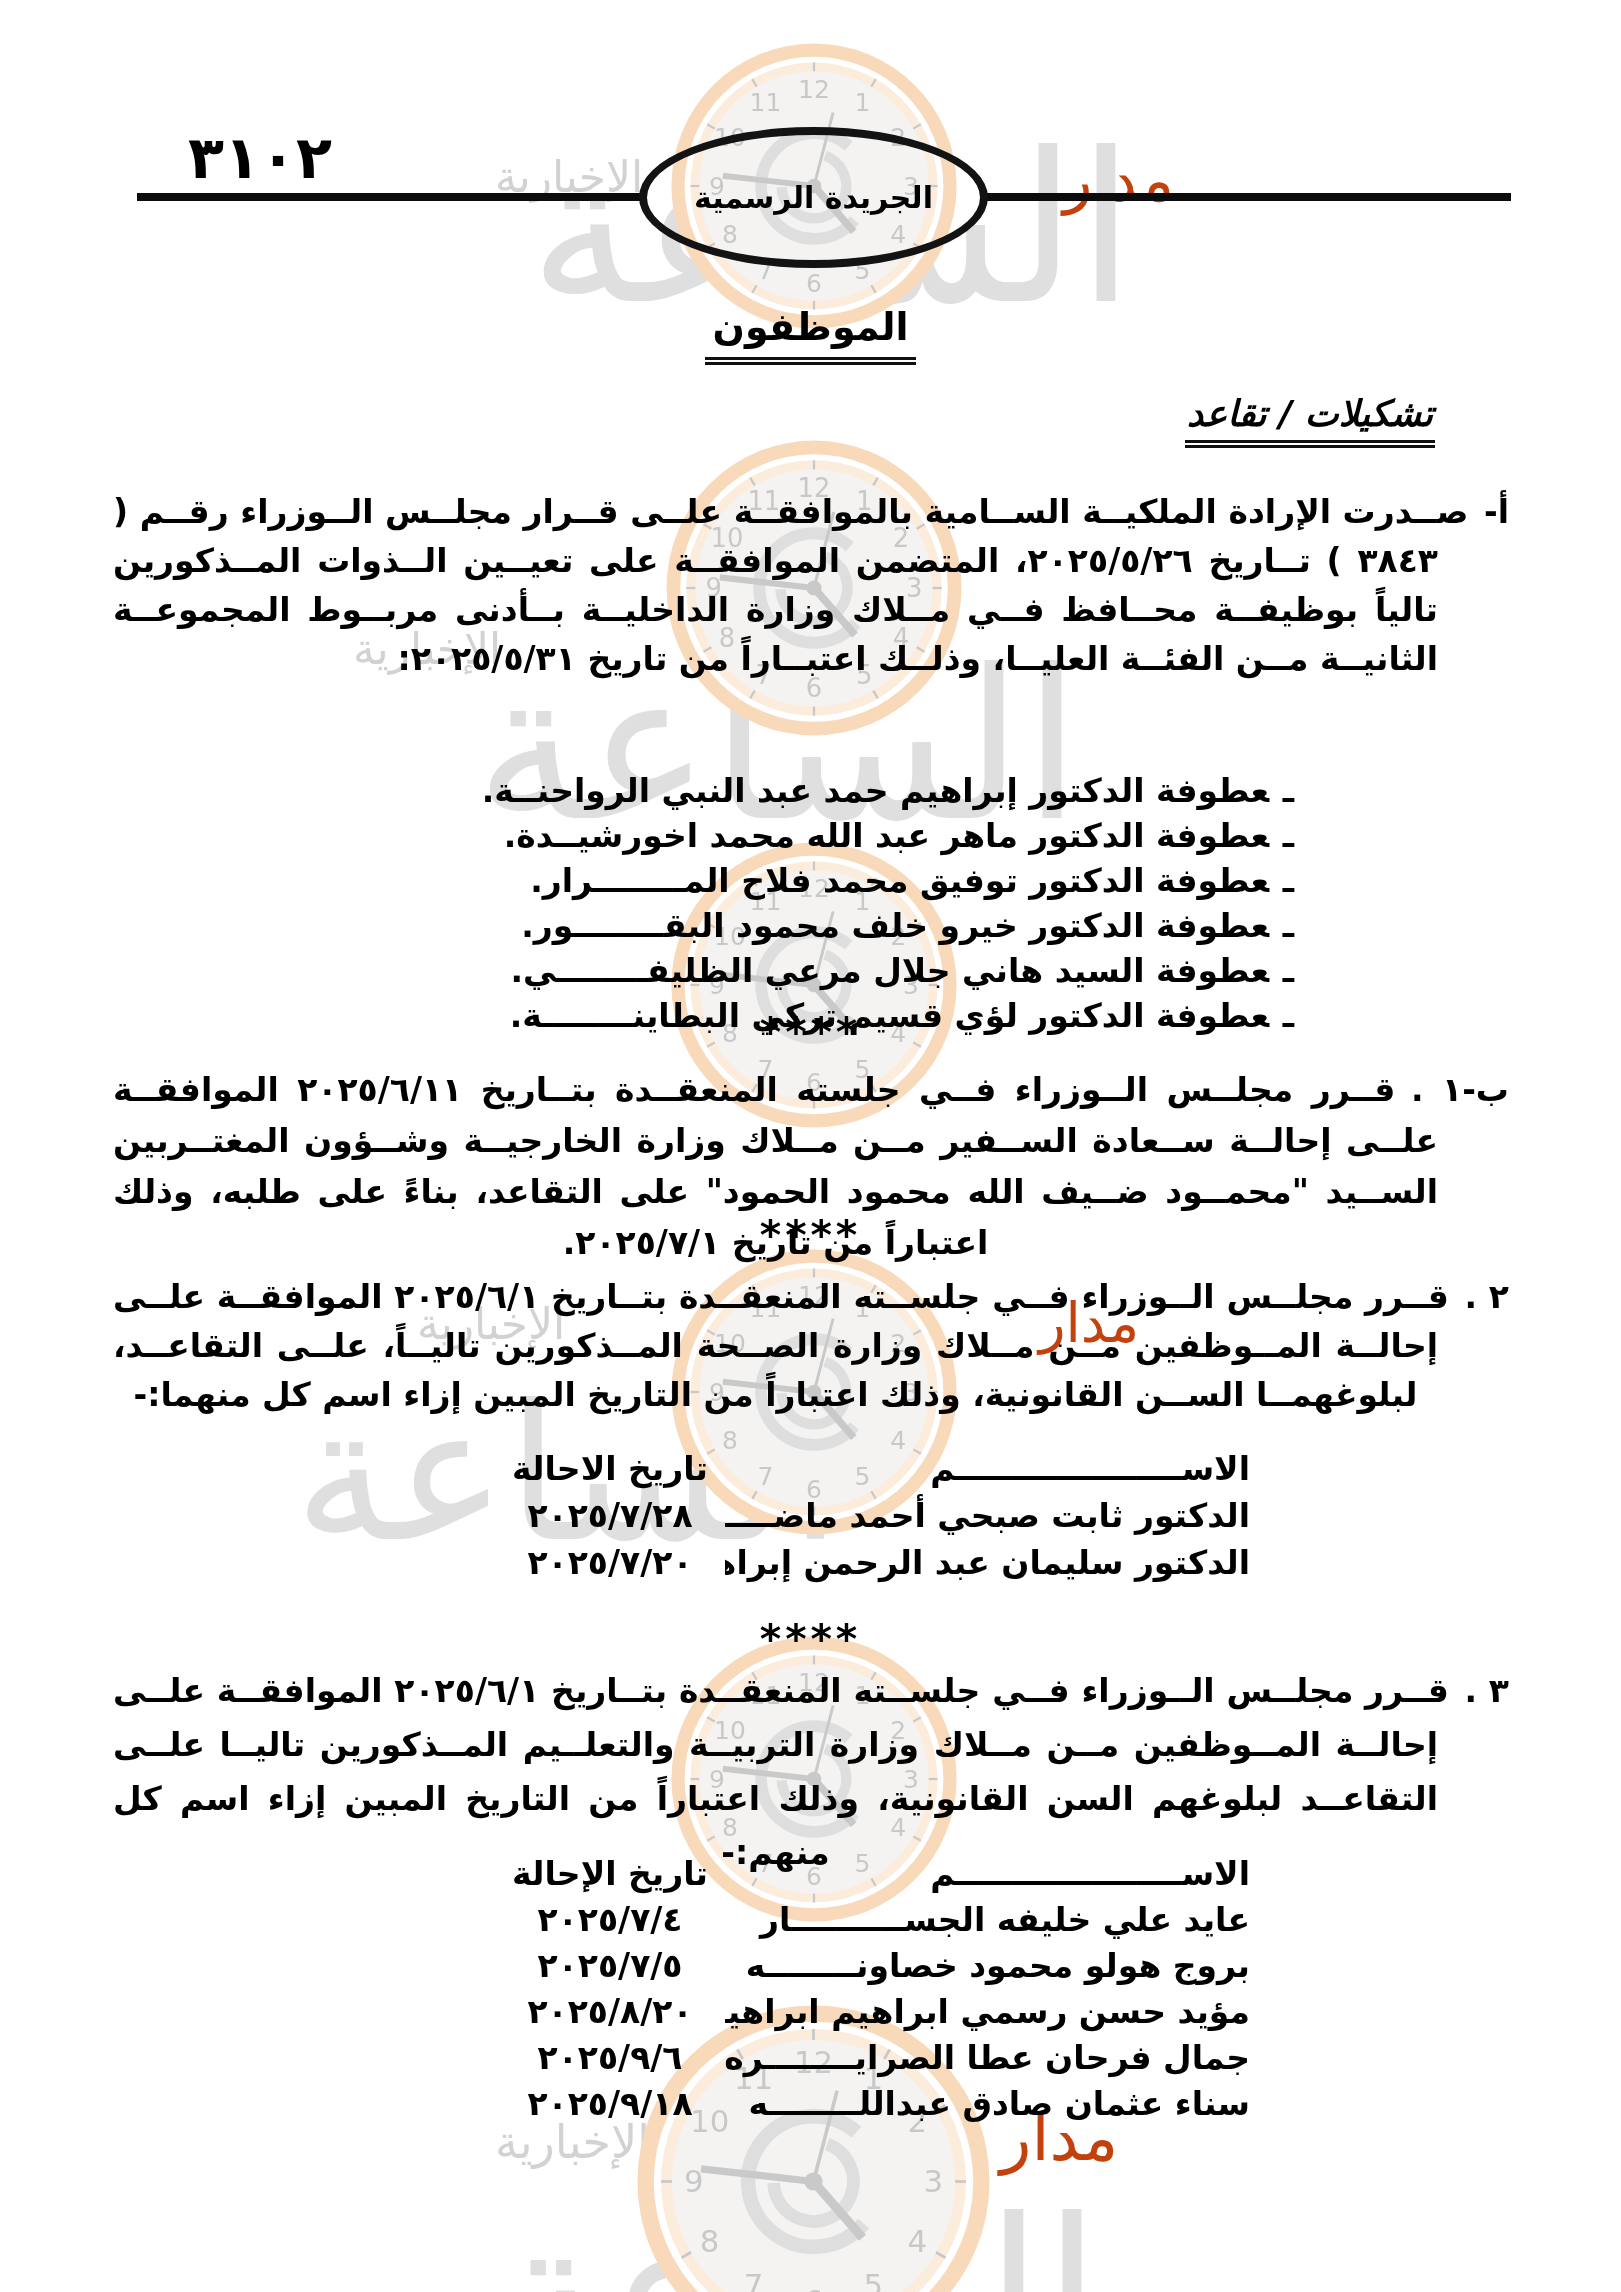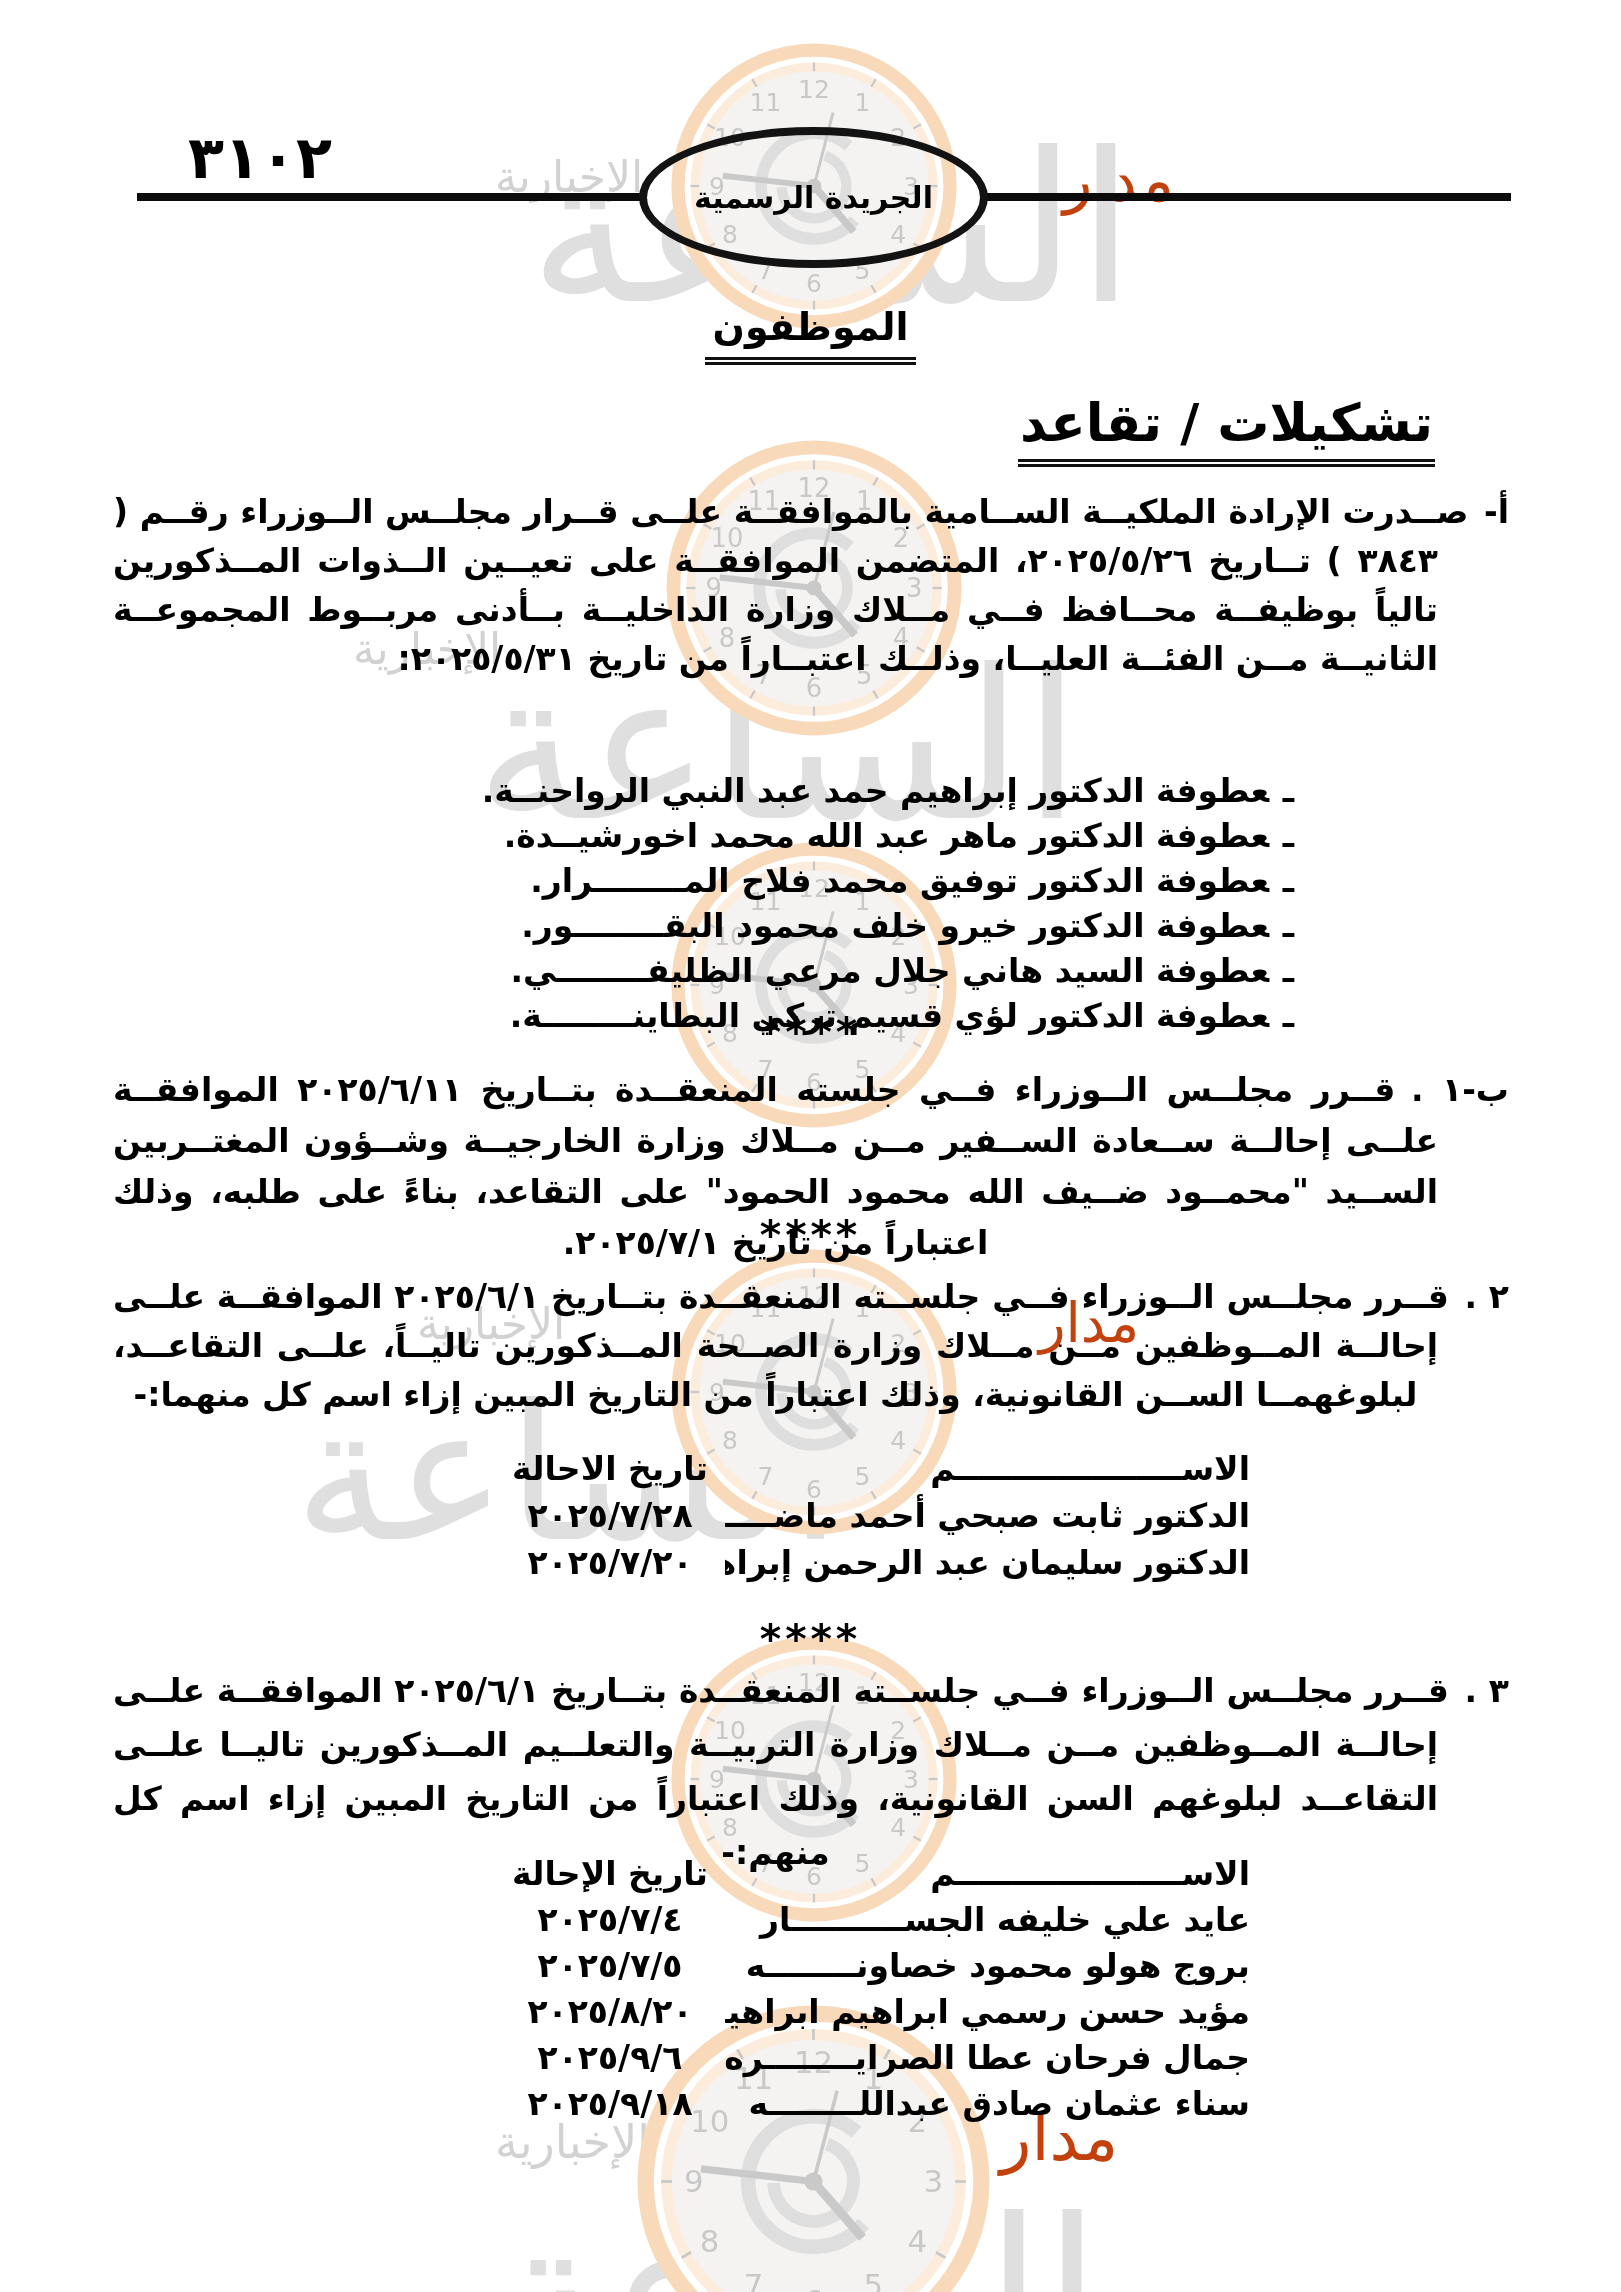--- a/index.html
+++ b/index.html
@@ -29,22 +29,22 @@
     display:flex;align-items:center;justify-content:center;box-sizing:border-box;
   }
   .banner-oval span{font-size:30px;font-weight:700;}
   .doc-title-wrap{position:absolute;top:305px;left:0;width:100%;text-align:center;}
   .doc-title{
     display:inline-block;font-size:38px;font-weight:700;
     padding:0 7.8px 7.8px 7.8px;border-bottom:8.8px double #101010;
   }
   .section-heading{
     position:absolute;top:393px;right:186px;
-    font-size:52px;font-weight:700;display:inline-block;
-    padding:0 2px 5.9px 2px;border-bottom:8.8px double #101010;
+    font-size:36px;font-weight:700;display:inline-block;
+    padding:0 2px 5.9px 2px;border-bottom:8.8px double #101010;font-style:italic;
   }
   .para{
     position:absolute;left:113px;right:112px;
     font-size:33px;font-weight:700;line-height:49px;
     text-align:justify;text-indent:-71px;padding-right:71px;box-sizing:border-box;
   }
   .para .marker{margin-left:15.7px;}
   .center-last{text-align-last:center;}
   .para-a{top:487px;}
   .para-b{top:1064px;line-height:51px;}

